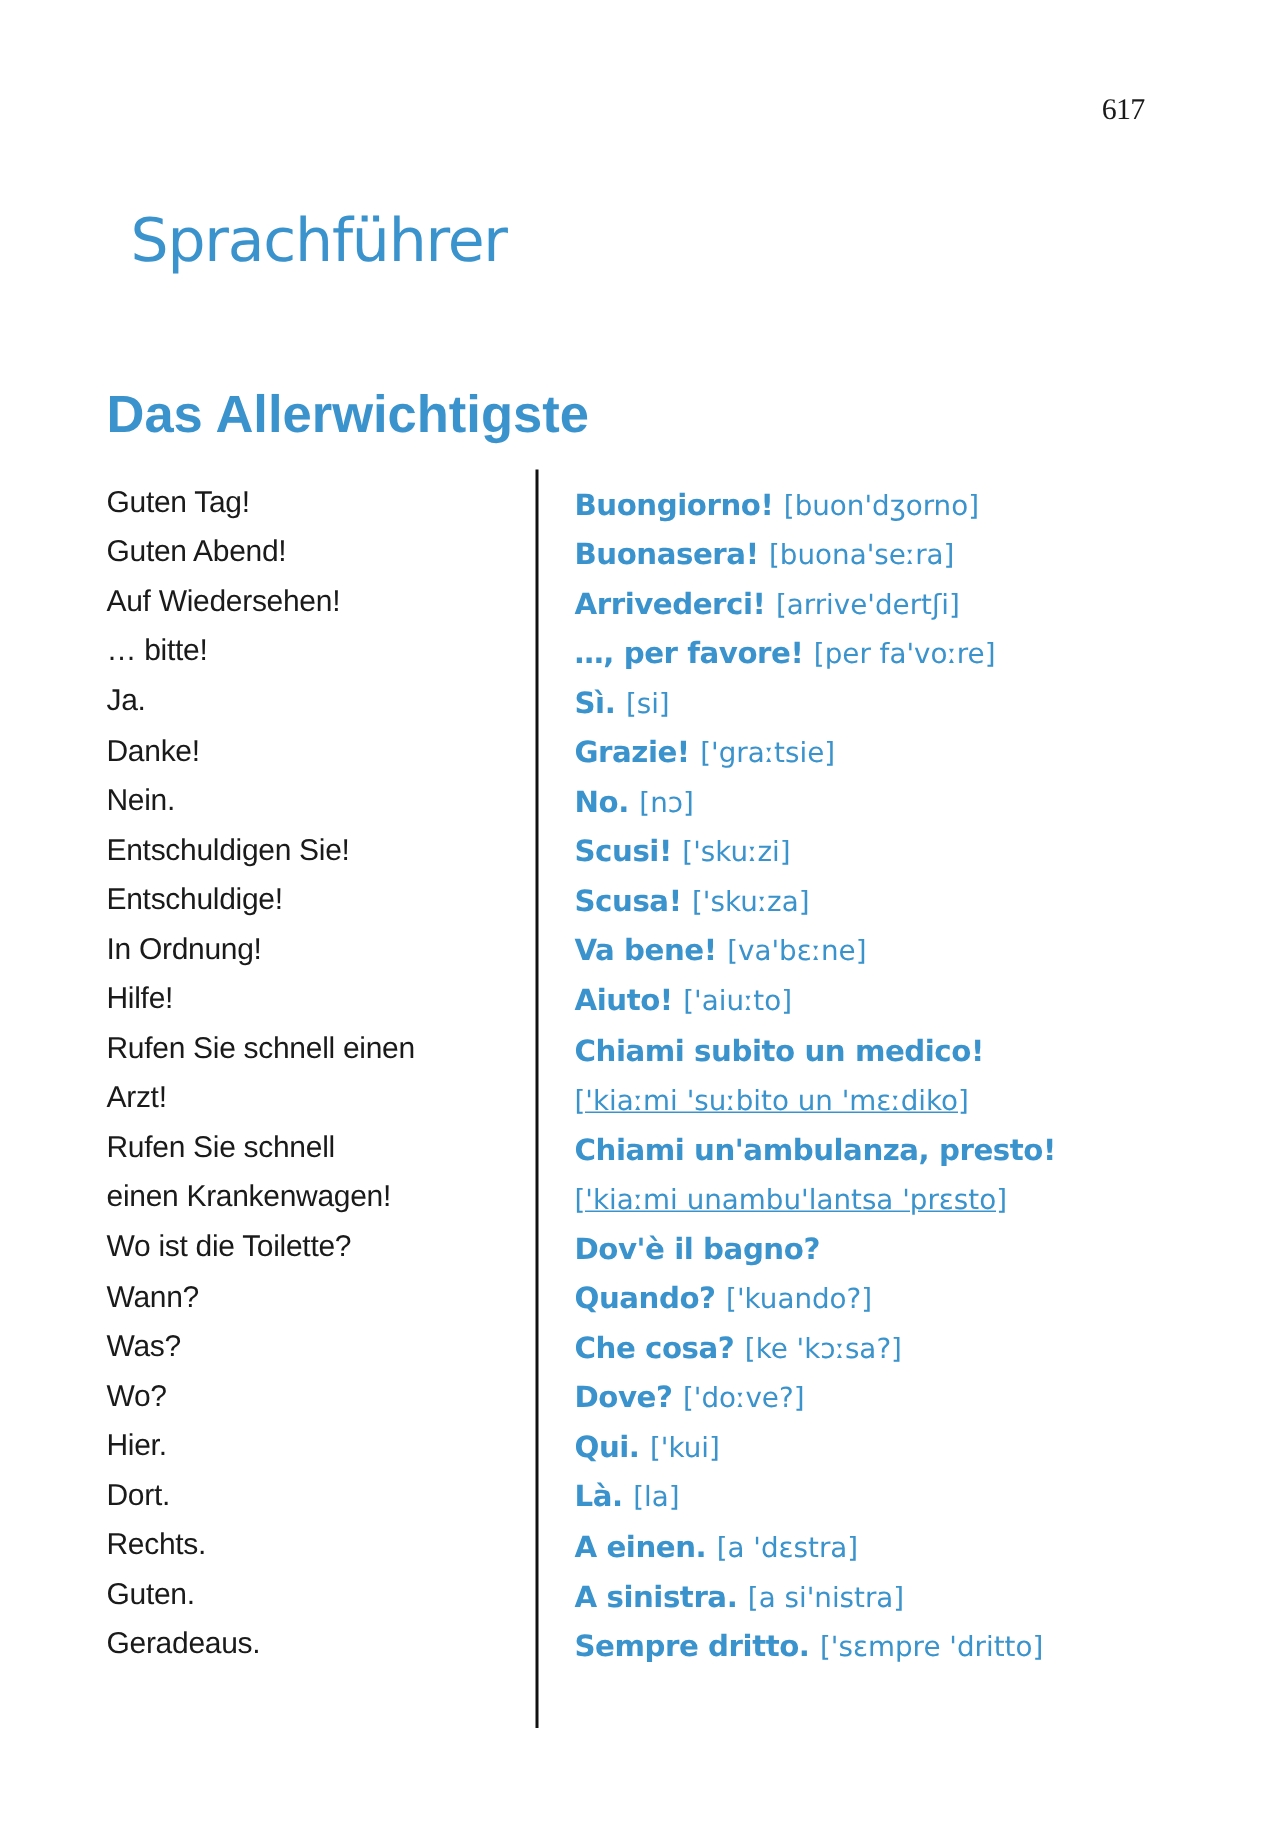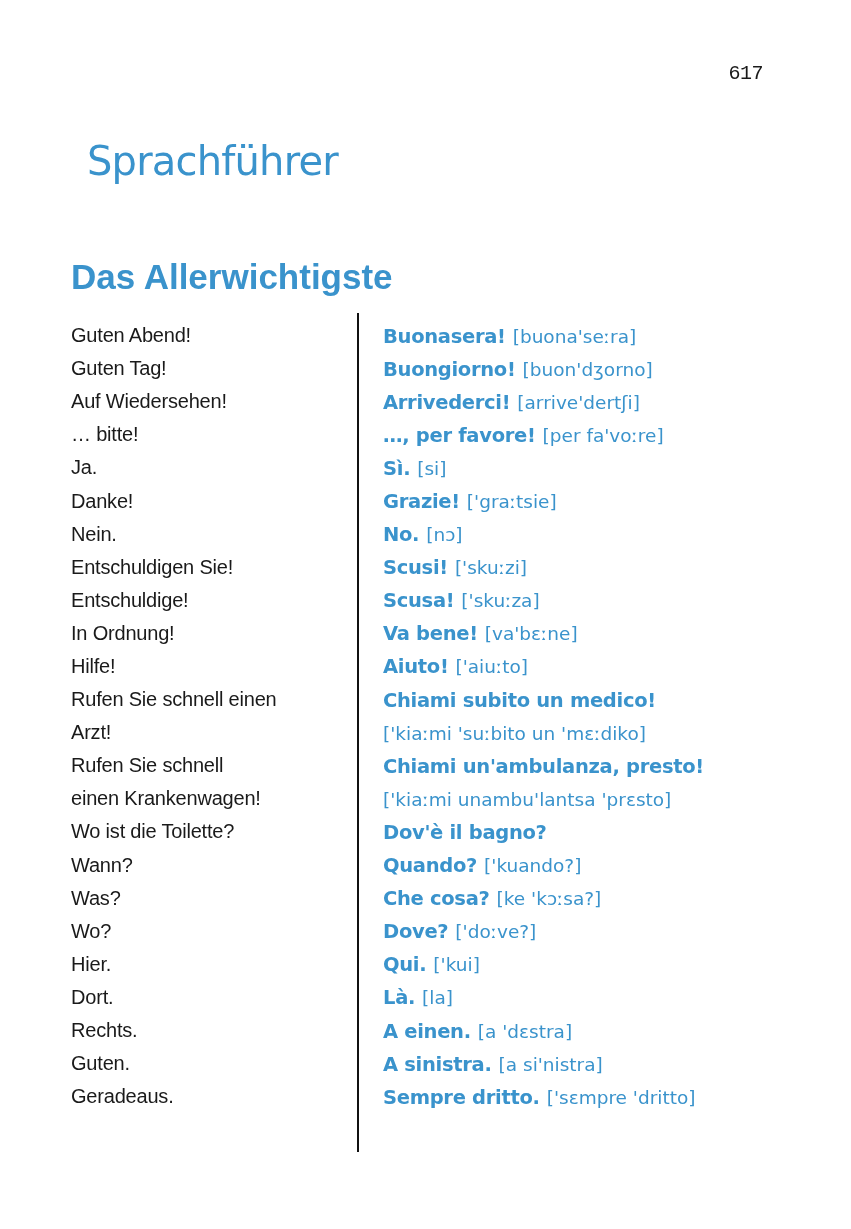--- a/index.html
+++ b/index.html
@@ -13,21 +13,21 @@
       position: relative;
       overflow: hidden;
       font-family: "DejaVu Sans", "Liberation Sans", sans-serif;
       color: #1a1a1a;
     }
     .page-number {
       position: absolute;
       top: 62px;
       right: 88px;
       font-size: 20px;
-      font-family: Liberation Mono, monospace;
+      font-family: Liberation Serif, serif;
       color: #1a1a1a;
       letter-spacing: -0.5px;
     }
     .page-title {
       position: absolute;
       top: 138px;
       left: 87px;
       margin: 0;
       font-size: 40px;
       font-weight: normal;
@@ -83,43 +83,43 @@
       font-size: 19.5px;
       letter-spacing: -0.3px;
     }
     .it-ipa {
       font-family: "DejaVu Sans", sans-serif;
       font-size: 18.5px;
       font-weight: normal;
       margin-left: 7px;
       letter-spacing: 0px;
     }
-    .it-ipa.solo { margin-left: 0; }
+    .it-ipa.solo { margin-left: 0; text-decoration: underline; }
   </style>
 </head>
 <body>
 
 <div class="page-number">617</div>
 
 <h1 class="page-title">Sprachführer</h1>
 
 <h2 class="section-title">Das Allerwichtigste</h2>
 
 <div class="divider"></div>
 
 <div class="phrase-table" id="phrase-table">
     <div class="row">
+      <div class="de">Guten Tag!</div>
+      <div class="it"><span class="it-phrase">Buongiorno!</span><span class="it-ipa">[buon'dʒorno]</span></div>
+    </div>
+    <div class="row">
       <div class="de">Guten Abend!</div>
       <div class="it"><span class="it-phrase">Buonasera!</span><span class="it-ipa">[buona'seːra]</span></div>
     </div>
     <div class="row">
-      <div class="de">Guten Tag!</div>
-      <div class="it"><span class="it-phrase">Buongiorno!</span><span class="it-ipa">[buon'dʒorno]</span></div>
-    </div>
-    <div class="row">
       <div class="de">Auf Wiedersehen!</div>
       <div class="it"><span class="it-phrase">Arrivederci!</span><span class="it-ipa">[arrive'dertʃi]</span></div>
     </div>
     <div class="row">
       <div class="de">… bitte!</div>
       <div class="it"><span class="it-phrase">…, per favore!</span><span class="it-ipa">[per fa'voːre]</span></div>
     </div>
     <div class="row">
       <div class="de">Ja.</div>
       <div class="it"><span class="it-phrase">Sì.</span><span class="it-ipa">[si]</span></div>

